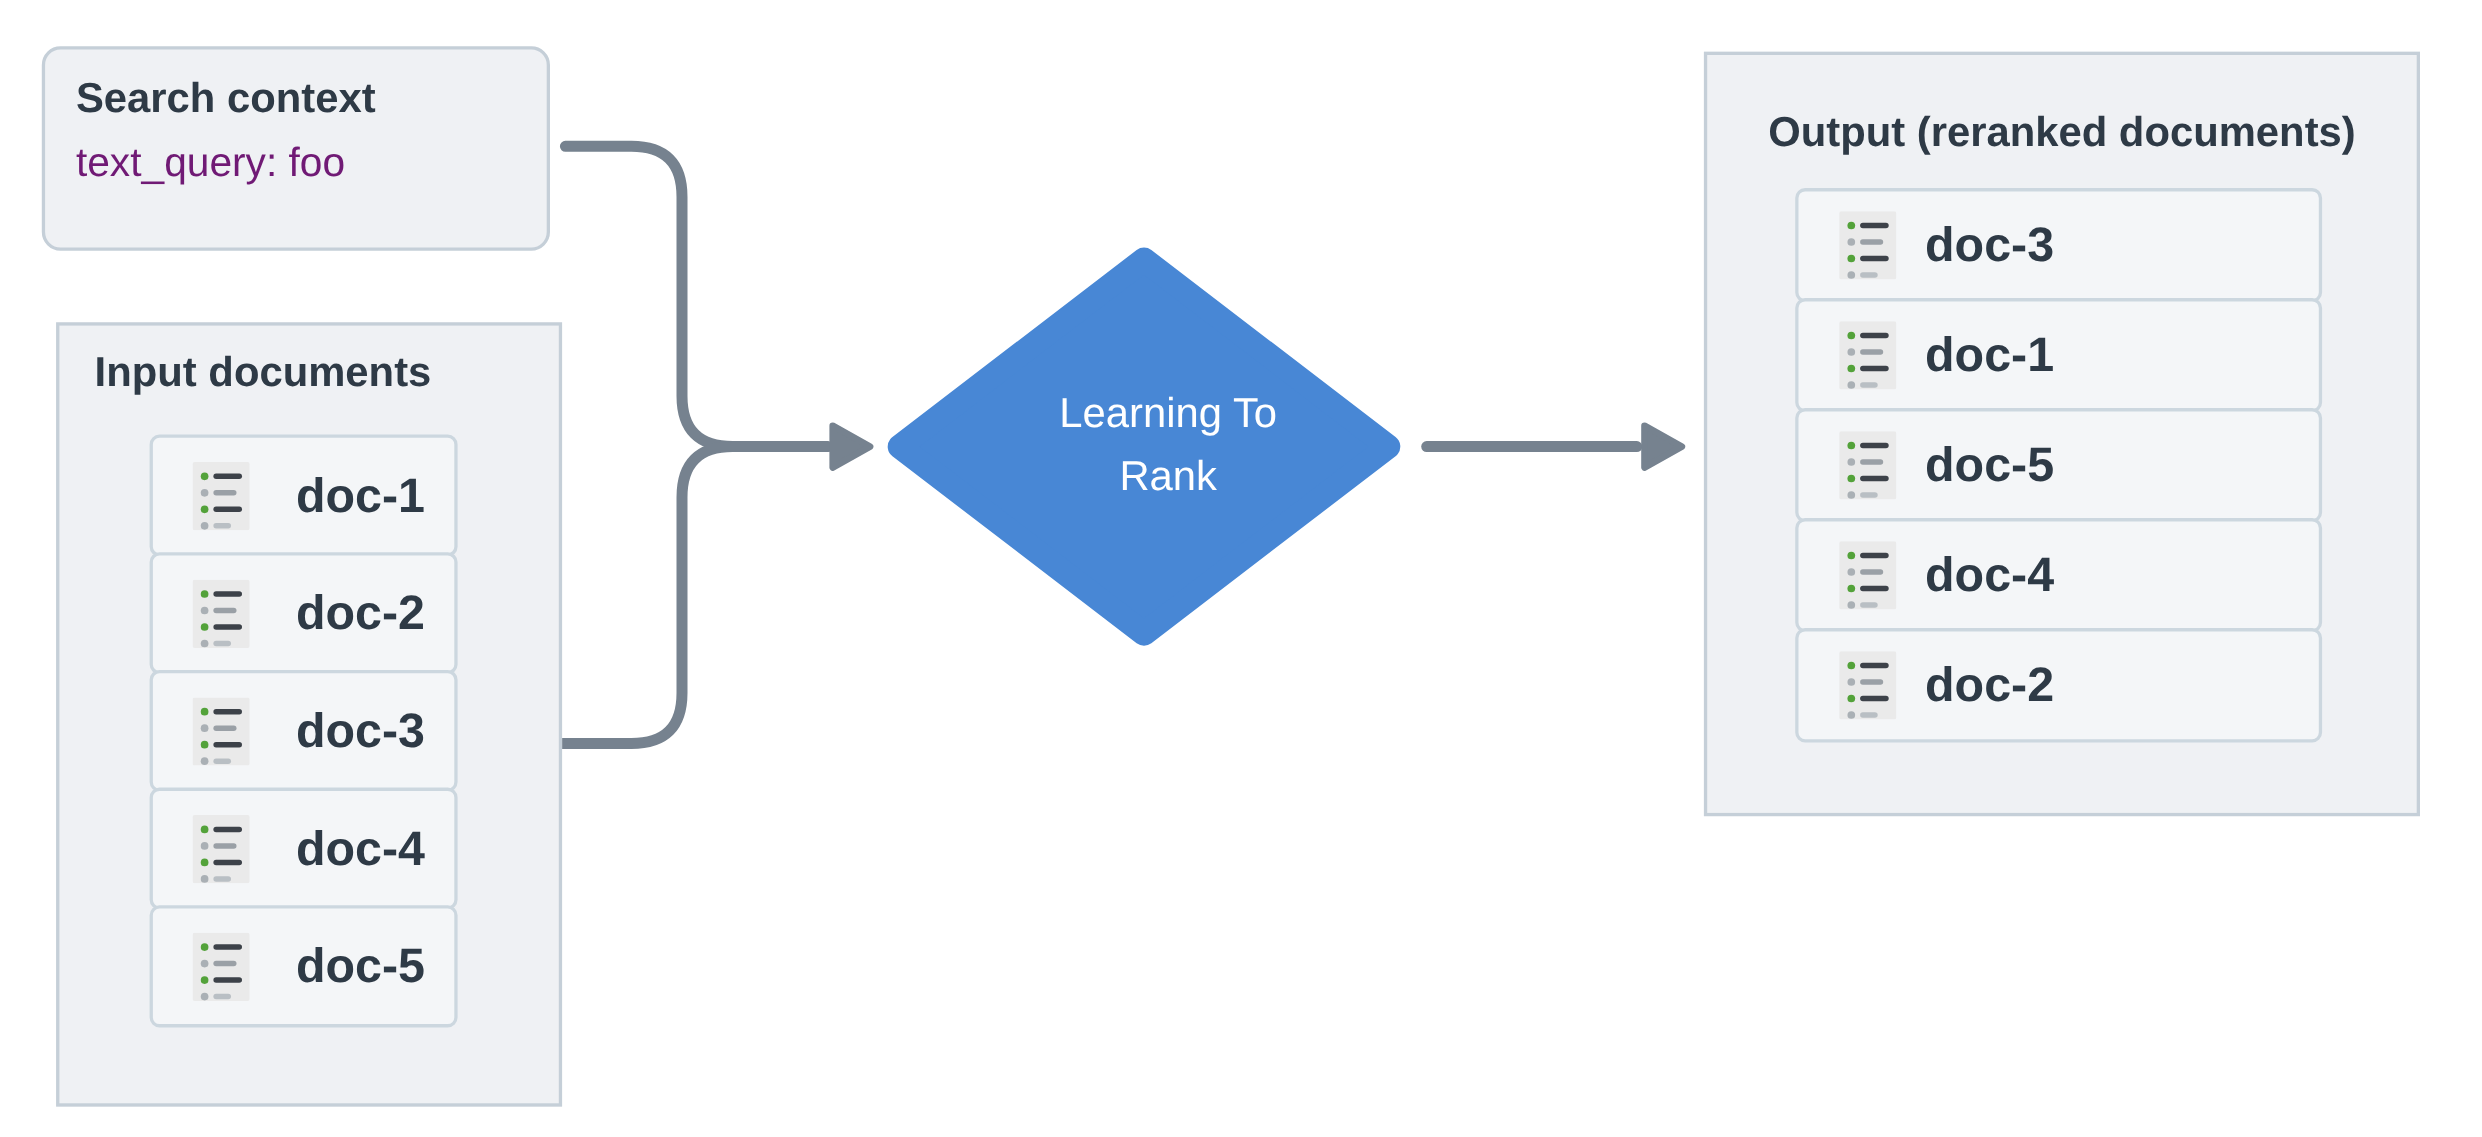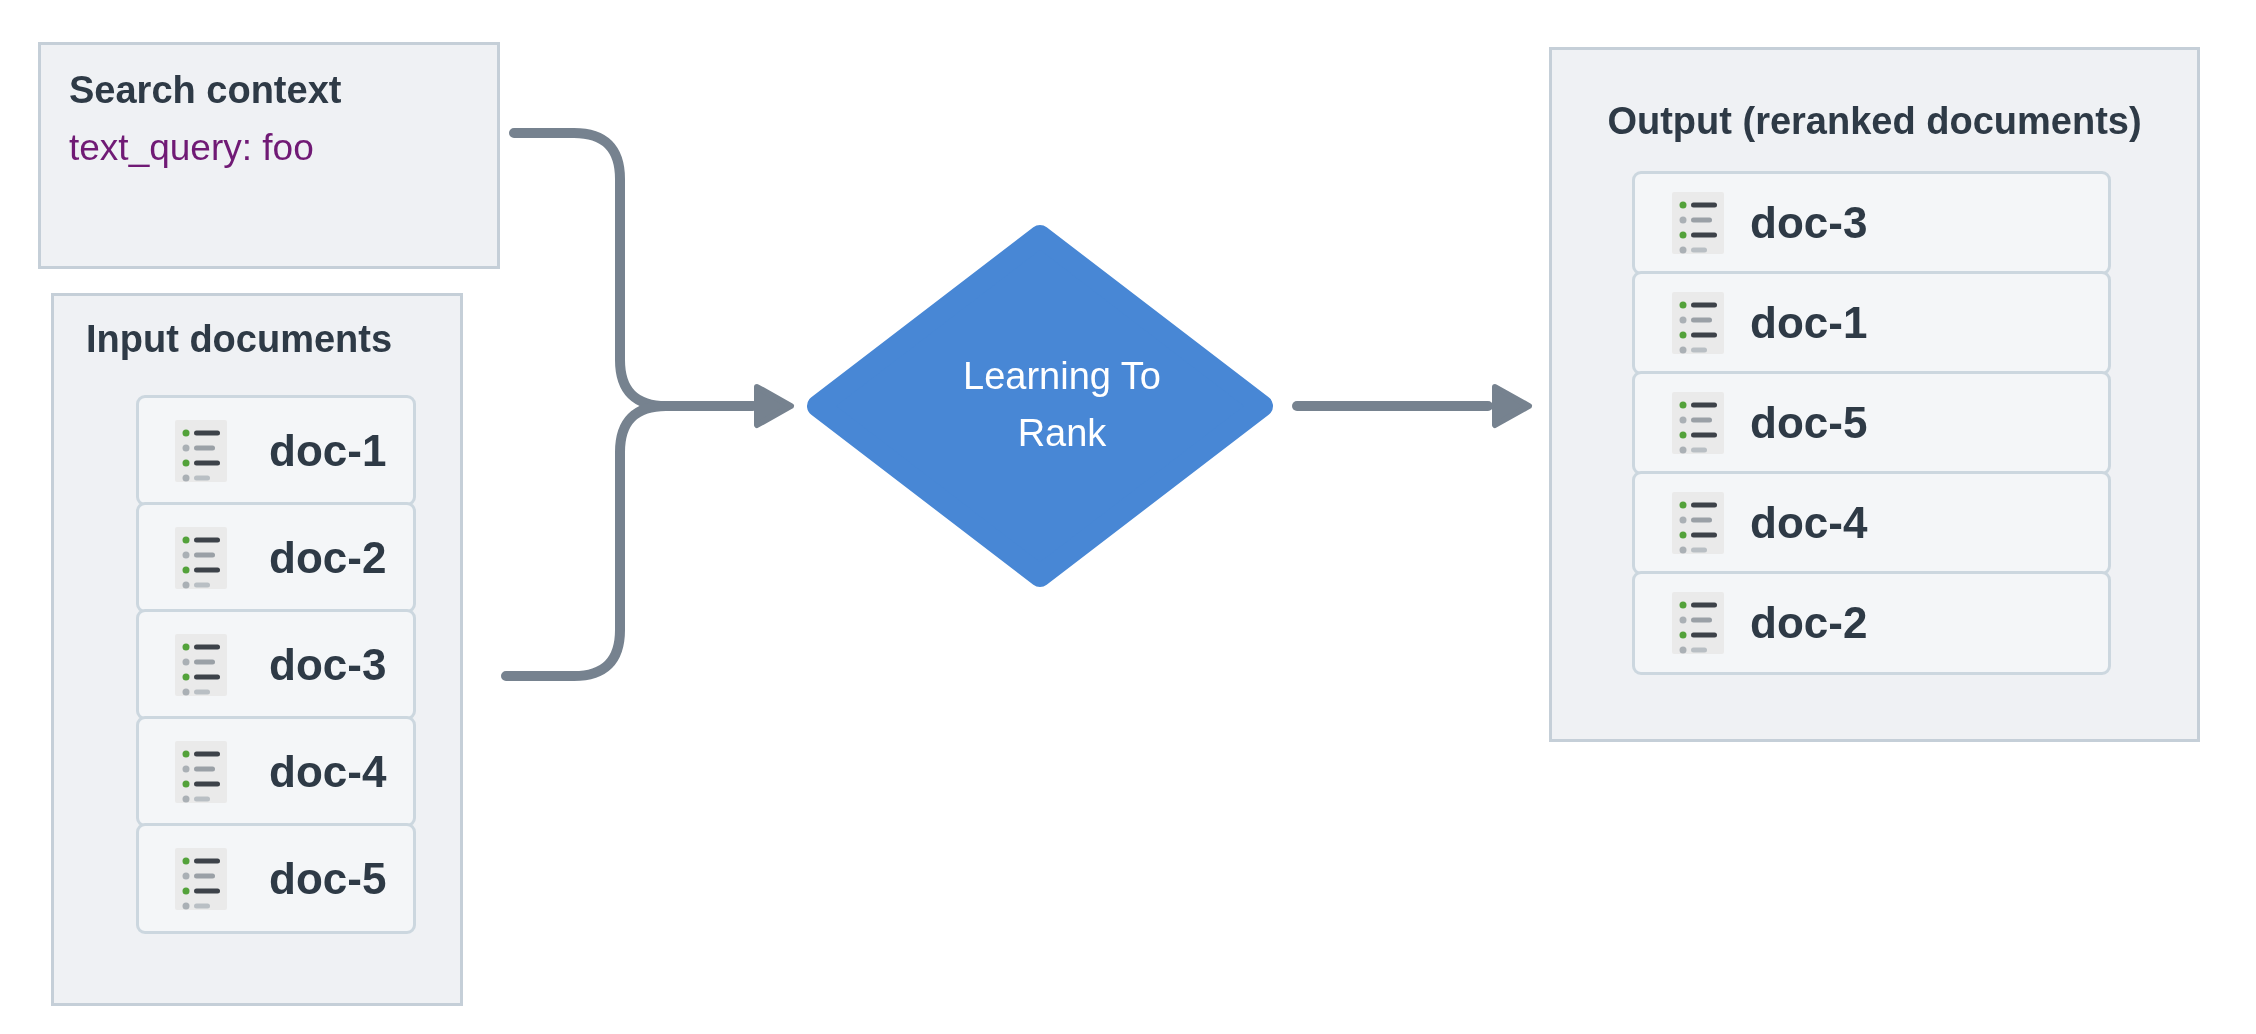--- a/index.html
+++ b/index.html
@@ -17,29 +17,29 @@
     box-sizing: border-box;
   }
   .panel-title {
     font-size: 38px;
     font-weight: bold;
     color: #2e3a46;
     line-height: 1.25;
     white-space: nowrap;
   }
   
-  #search-box { left: 38px; top: 42px; width: 462px; height: 227px; padding: 22px 28px; }
+  #search-box { left: 38px; top: 42px; width: 462px; height: 186px; padding: 22px 28px; border-radius: 17px; }
   #search-query {
     font-size: 37px;
     color: #701a75;
     margin-top: 12px;
     white-space: nowrap;
   }
   
-  #input-box { left: 51px; top: 293px; width: 412px; height: 713px; }
+  #input-box { left: 51px; top: 293px; width: 460px; height: 713px; }
   #input-box .panel-title { position: absolute; left: 32px; top: 20px; }
   
   #output-box { left: 1549px; top: 47px; width: 651px; height: 695px; }
   #output-box .panel-title { position: absolute; top: 48px; left: 0; width: 100%; text-align: center; }
   
   .doc-list { position: absolute; }
   #input-list  { left: 82px;  top: 99px;  width: 280px; }
   #output-list { left: 80px;  top: 121px; width: 479px; }
   .doc-card {
     position: relative;

